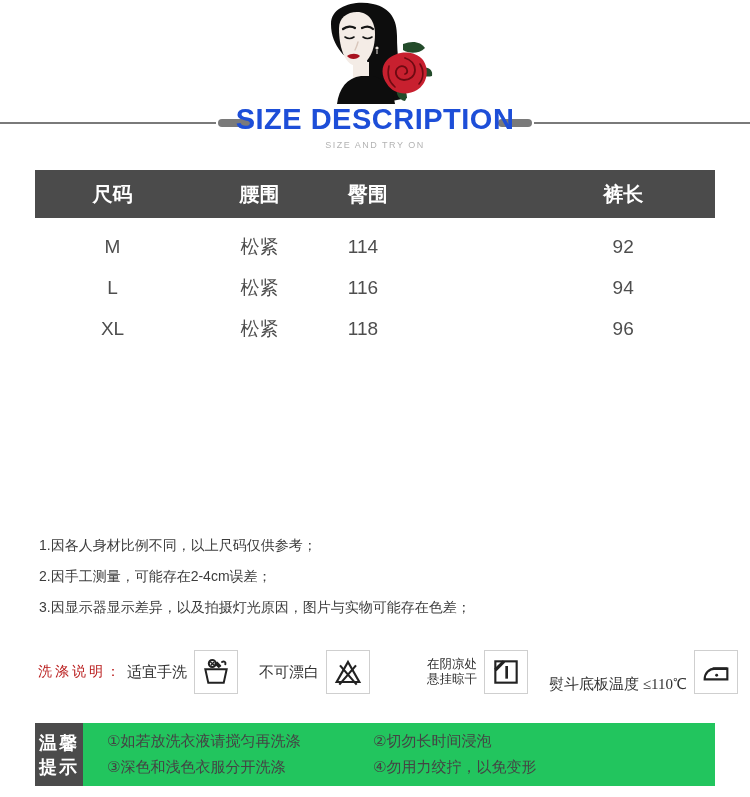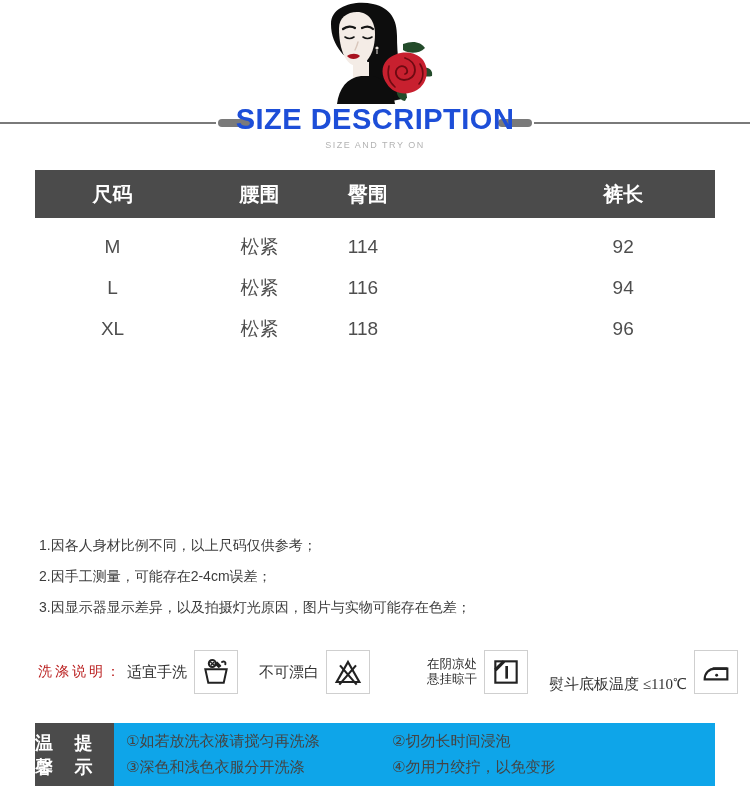--- a/index.html
+++ b/index.html
@@ -46,25 +46,25 @@
   .wash-item { display:flex; align-items:center; margin-right:21px; }
   .wash-item:last-child { margin-right:0;align-items:flex-end; }
   .wash-text { font-size:15px; color:#333; margin-right:7px; white-space:nowrap;font-family:Liberation Serif, serif; }
   .wash-text.stacked { font-size:12.5px; line-height:15px;margin-left:36px; }
   .icon-box { width:44px; height:44px; border:1px solid #cfcfcf; background:#fff;
               display:flex; align-items:center; justify-content:center; flex:none; }
   .icon-box svg { width:32px; height:32px; }
 
   
   .tips { position:absolute; top:723px; left:35px; width:680px; height:63px; display:flex; }
-  .tips-badge { width:79px; background:#4b4b4b; color:#fff; display:flex; flex-direction:row;
+  .tips-badge { width:48px; background:#4b4b4b; color:#fff; display:flex; flex-direction:column;
                 align-items:center; justify-content:center; font-size:18px; font-weight:bold;
                 line-height:24px; letter-spacing:2px; flex:none; }
-  .tips-body { flex:1; background:#0ea5e9; display:grid; grid-template-columns:266px 1fr;
-               align-content:center; row-gap:7px; padding-left:12px; font-size:15px; color:#444; }
+  .tips-body { flex:1; background:#22c55e; display:grid; grid-template-columns:266px 1fr;
+               align-content:center; row-gap:7px; padding-left:24px; font-size:15px; color:#444; }
   .tip { white-space:nowrap; }
 </style>
 </head>
 <body>
 
 <div class="page">
 
   <div class="illustration">
     <svg viewBox="0 0 116 102" xmlns="http://www.w3.org/2000/svg">
 

